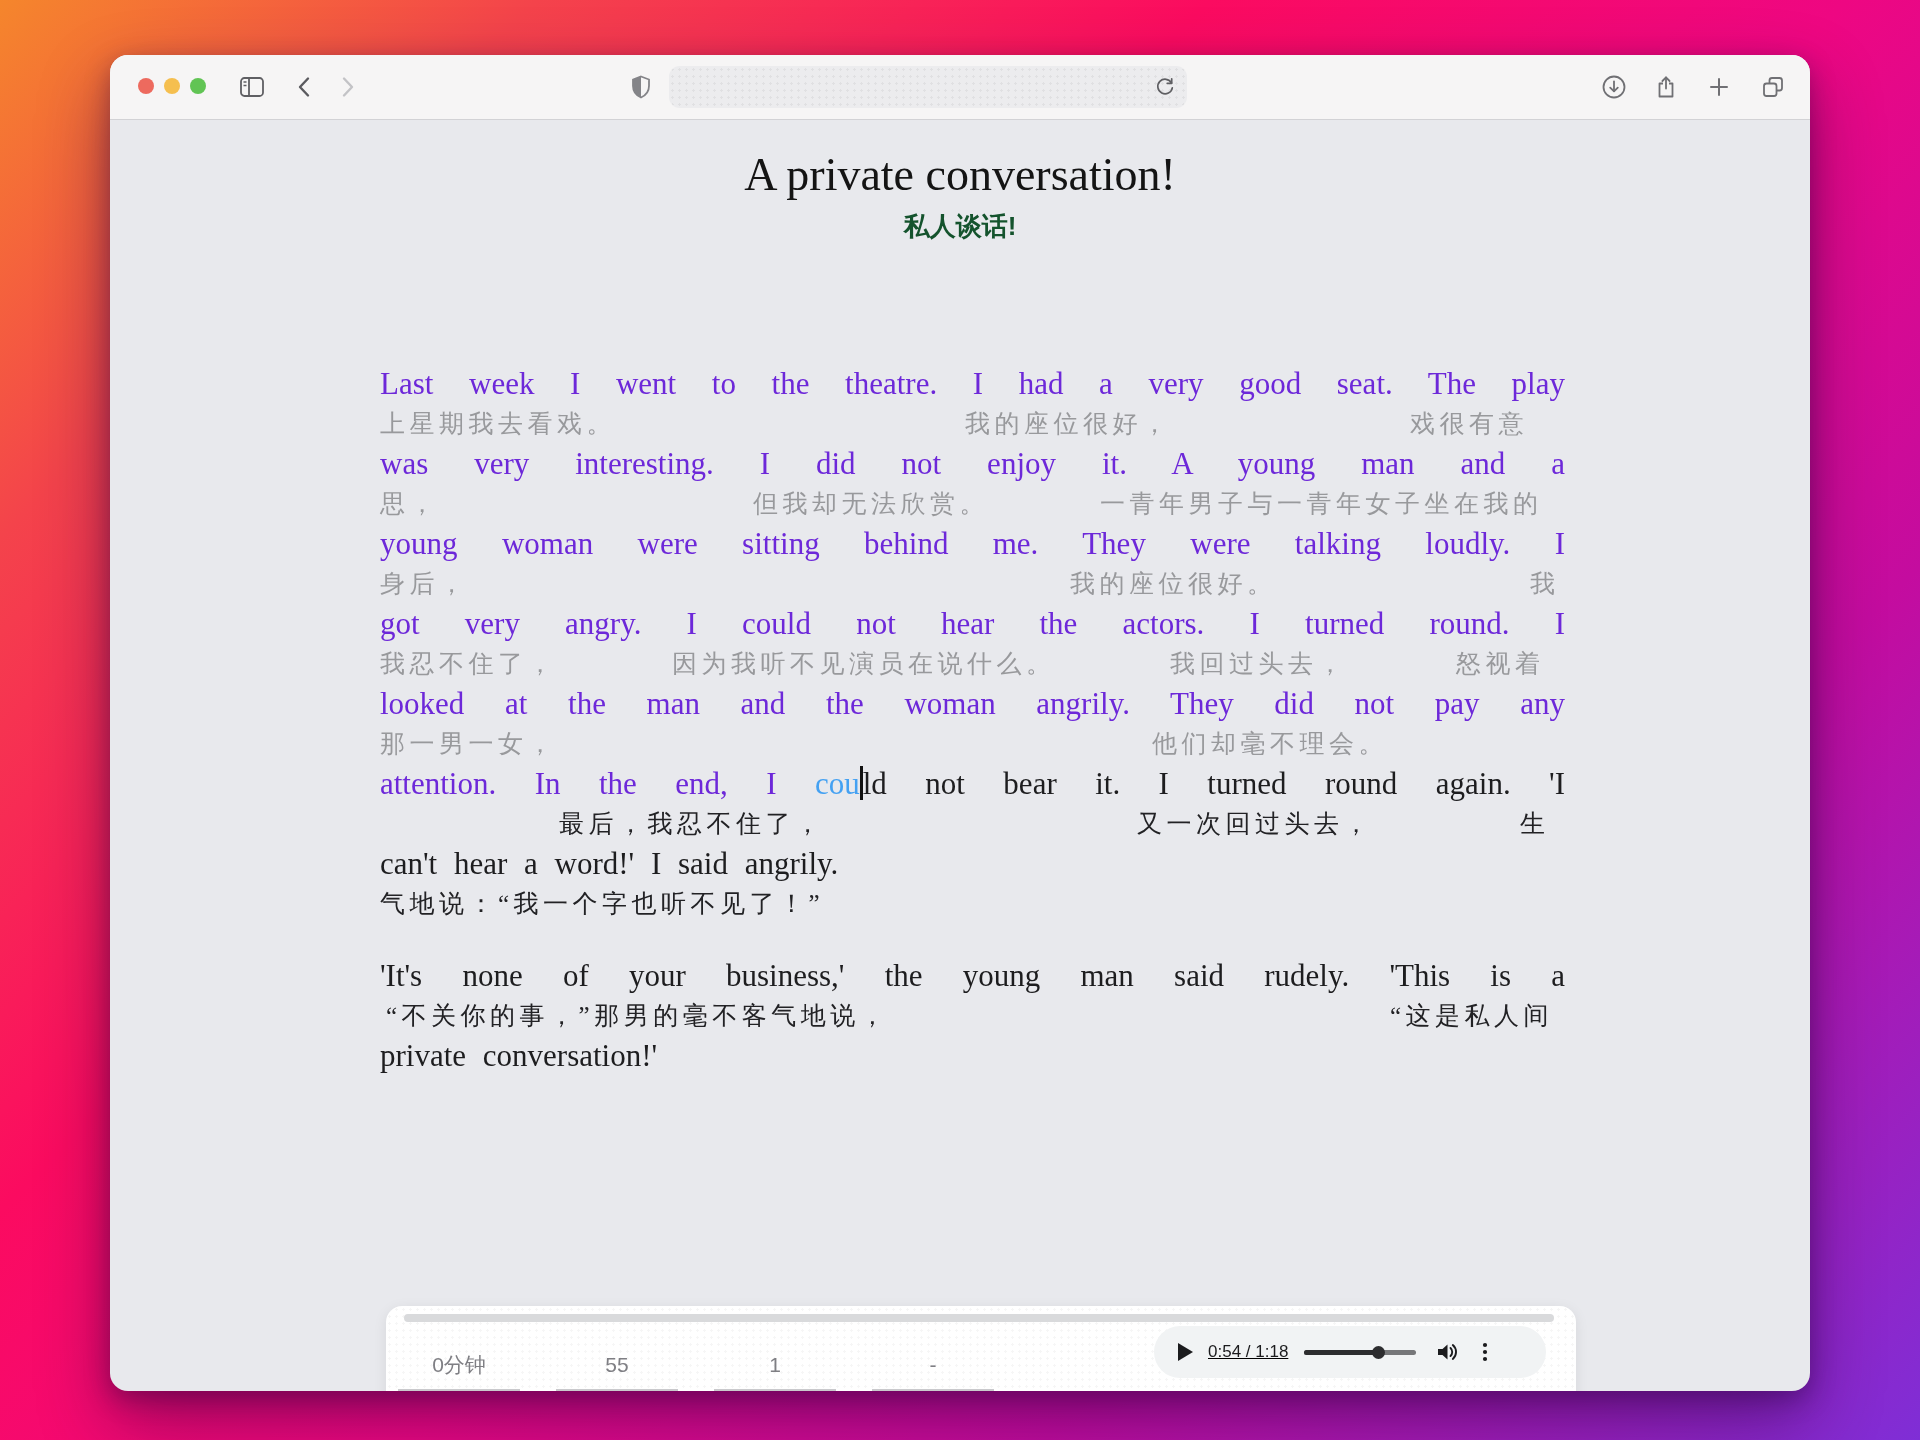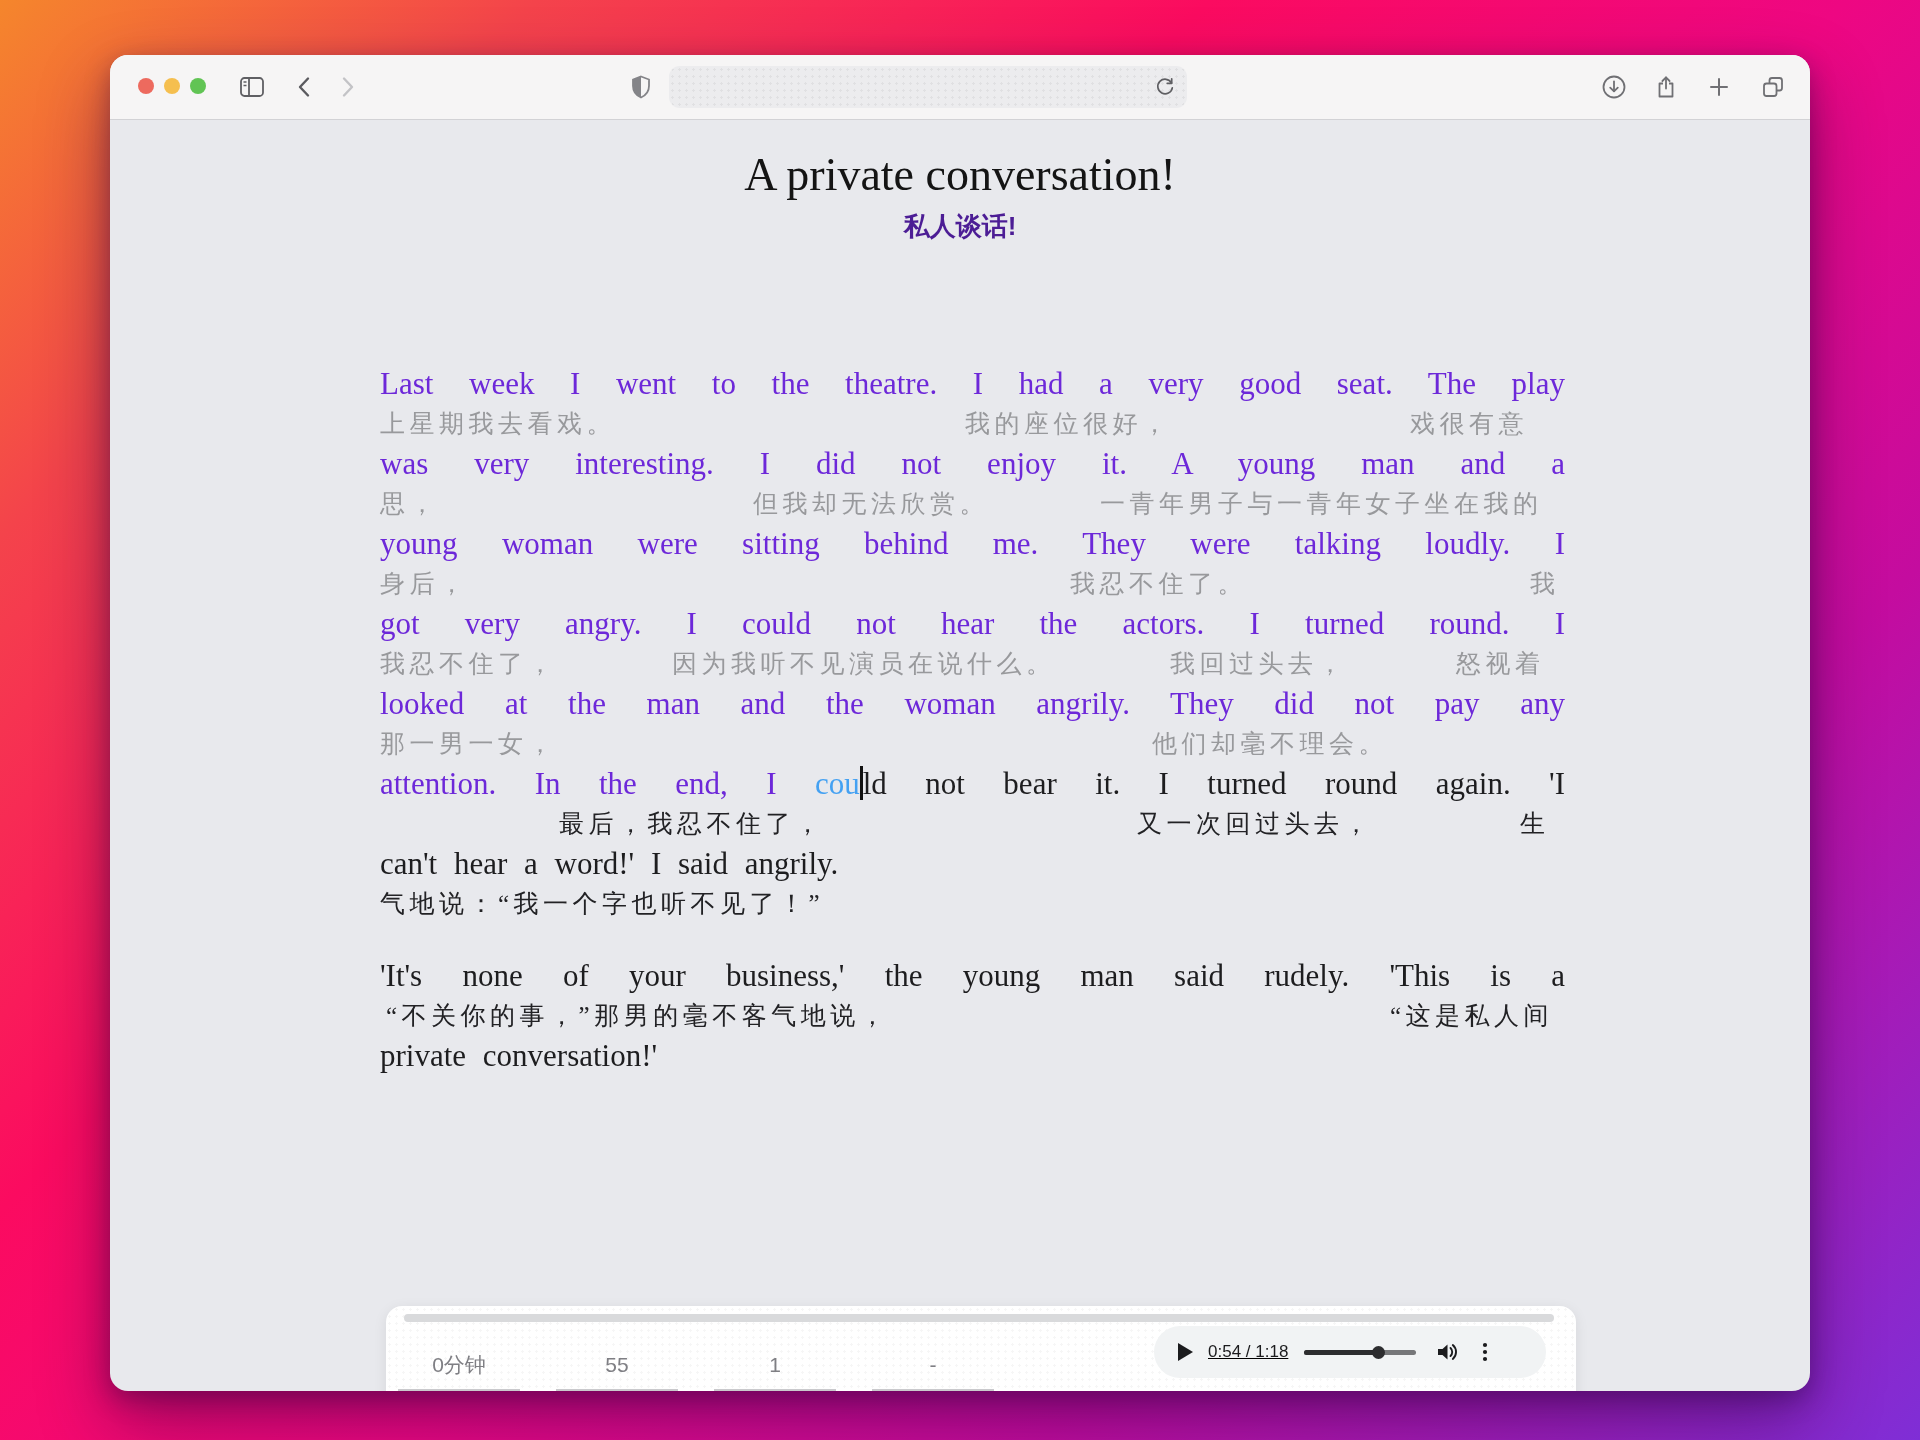--- a/index.html
+++ b/index.html
@@ -21,21 +21,21 @@
   .addr{
     position:absolute;left:559px;top:11px;width:518px;height:42px;border-radius:11px;
     background:#ececee;
     background-image:radial-gradient(rgba(0,0,0,.05) 1px,transparent 1.2px);background-size:7px 7px;
   }
   .addr .refresh{position:absolute;right:10px;top:9px;width:24px;height:24px;}
   
   .content{position:relative;height:1270px;}
   .page-title{margin:26px 0 0;text-align:center;font-family:"Liberation Serif","DejaVu Serif",serif;
     font-weight:400;font-size:46px;line-height:58px;color:#141414;}
-  .page-subtitle{margin:2px 0 0;text-align:center;font-size:26px;line-height:40px;font-weight:bold;color:#4c1d95;}
+  .page-subtitle{margin:2px 0 0;text-align:center;font-size:26px;line-height:40px;font-weight:bold;color:#14532d;}
   .text-block{position:absolute;left:270px;top:215px;width:1185px;}
   .paragraph + .paragraph{margin-top:32px;}
   .en-line{font-family:"Liberation Serif","DejaVu Serif",serif;font-size:31px;line-height:45px;
     color:#1d1d1f;word-spacing:9px;white-space:normal;}
   .en-line.just{text-align:justify;text-align-last:justify;}
   .seg-gray{color:#6d28d9;}
   .seg-blue{color:#44a1f2;}
   .seg-black{color:#1d1d1f;}
   .caret{display:inline-block;width:0;border-left:3px solid #111;height:1.08em;vertical-align:-0.18em;}
   .cn-line{position:relative;height:35px;font-size:25px;line-height:35px;letter-spacing:4.5px;
@@ -153,21 +153,21 @@
           </div>
           <div class="en-line just"><span class="seg-gray">was very interesting. I did not enjoy it. A young man and a</span></div>
           <div class="cn-line cn-gray">
             <span class="cn-seg" style="left: 0px;">思，</span>
             <span class="cn-seg" style="left: 373px;">但我却无法欣赏。</span>
             <span class="cn-seg" style="left: 720px;">一青年男子与一青年女子坐在我的</span>
           </div>
           <div class="en-line just"><span class="seg-gray">young woman were sitting behind me. They were talking loudly. I</span></div>
           <div class="cn-line cn-gray">
             <span class="cn-seg" style="left: 0px;">身后，</span>
-            <span class="cn-seg" style="left: 690px;">我忍不住了。</span>
+            <span class="cn-seg" style="left: 690px;">我的座位很好。</span>
             <span class="cn-seg" style="left: 1150px;">我</span>
           </div>
           <div class="en-line just"><span class="seg-gray">got very angry. I could not hear the actors. I turned round. I</span></div>
           <div class="cn-line cn-gray">
             <span class="cn-seg" style="left: 0px;">我忍不住了，</span>
             <span class="cn-seg" style="left: 292px;">因为我听不见演员在说什么。</span>
             <span class="cn-seg" style="left: 790px;">我回过头去，</span>
             <span class="cn-seg" style="left: 1076px;">怒视着</span>
           </div>
           <div class="en-line just"><span class="seg-gray">looked at the man and the woman angrily. They did not pay any</span></div>

